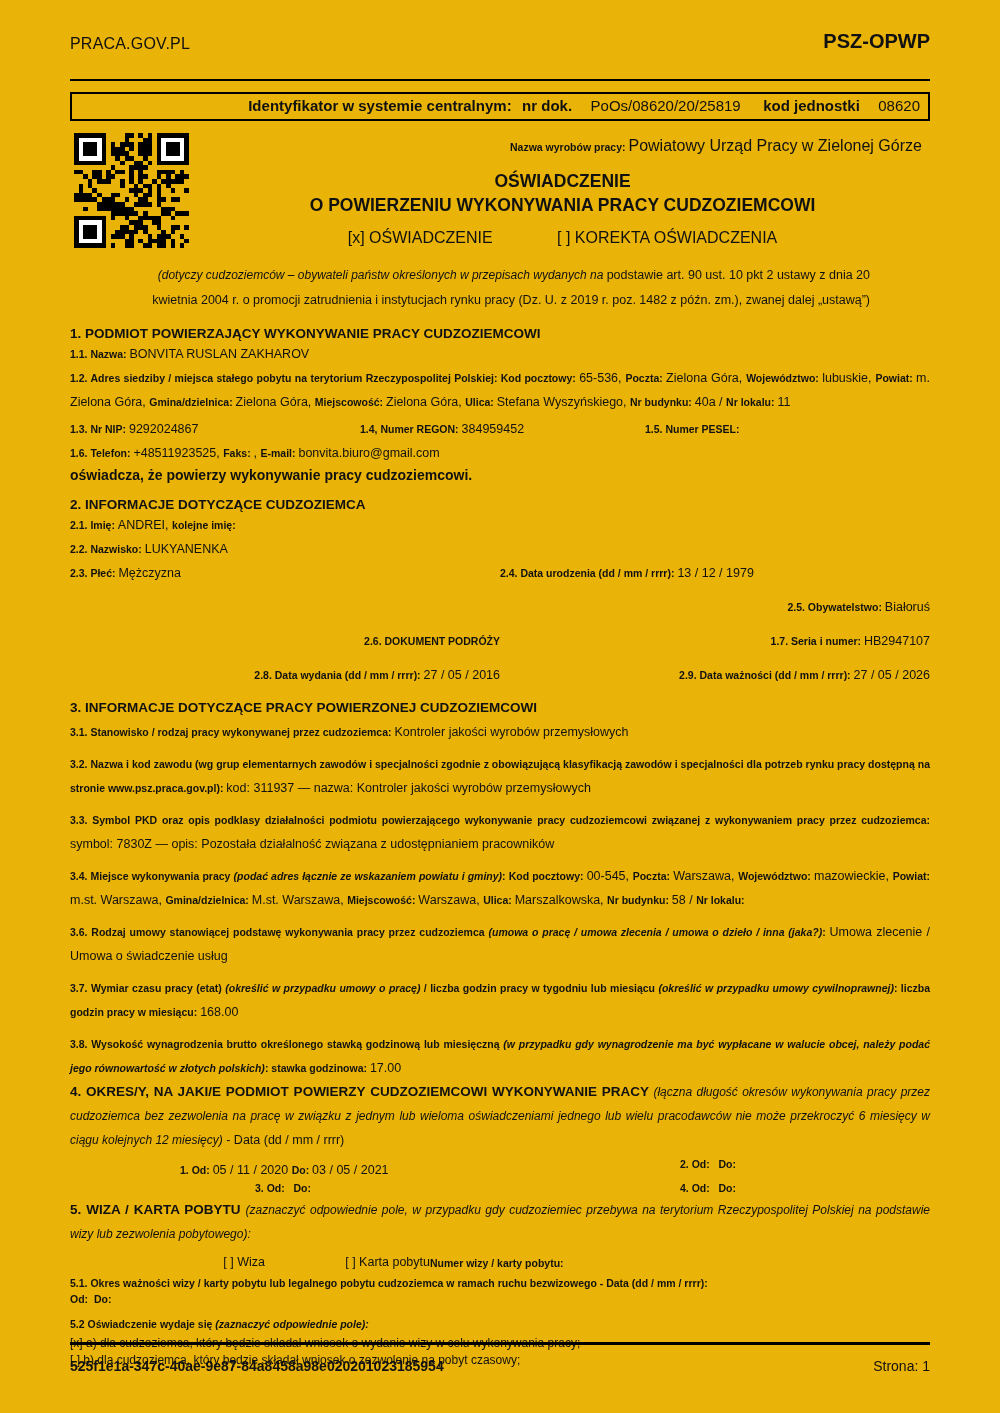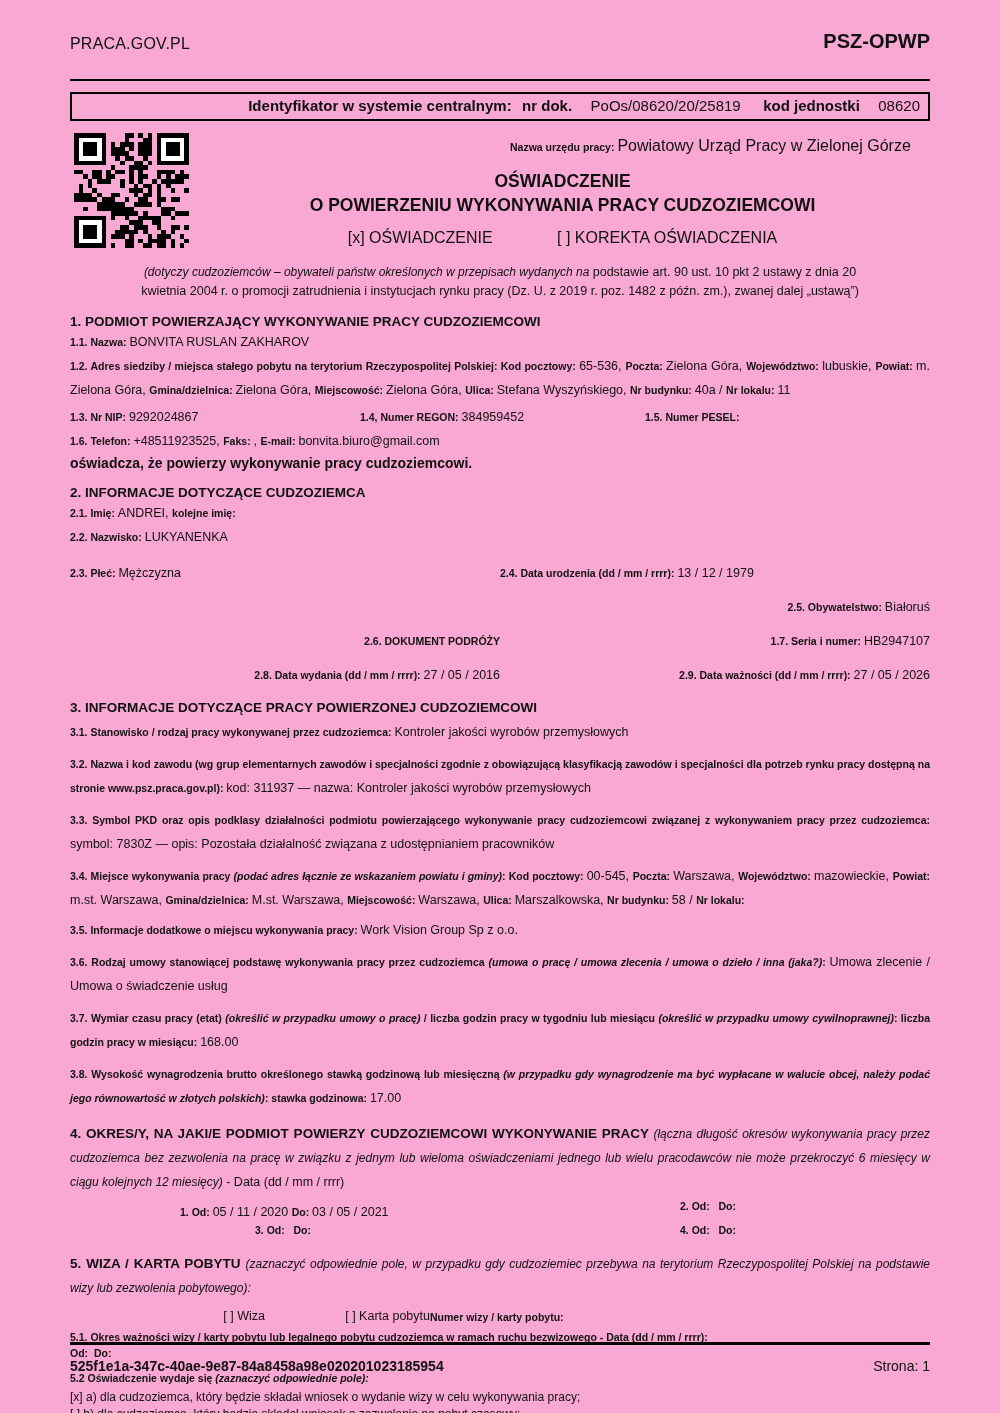--- a/index.html
+++ b/index.html
@@ -1,20 +1,20 @@
 <!DOCTYPE html>
 <html lang="pl"><head>
 <meta charset="utf-8">
 <style>
   html,body{margin:0;padding:0;background:#888;}
   .page{
     position:relative;
     width:1000px;height:1413px;
     margin:0 auto;
-    background:#f9a8d4;
+    background:#eab308;
     box-sizing:border-box;
     padding:0 70px;
     overflow:hidden;
     font-family:"Liberation Sans", sans-serif;
     color:#111;
   }
   
   .sg-h{font-size:13.5px;font-weight:bold;}
   .sg-b{font-size:10.5px;font-weight:bold;}
   .sg-bi{font-size:10.5px;font-weight:bold;font-style:italic;}
@@ -31,41 +31,41 @@
   .idbox .sp1{margin-left:6px;} .idbox .sp2{margin-left:18px;}
 
   .headzone{position:relative;margin-top:10px;}
   .qr{position:absolute;left:4px;top:2px;width:115px;height:115px;}
   .officeline{padding-left:440px;padding-top:8px;line-height:14px;}
   .officeline .sg-r{font-size:16px;}
   .title1{padding-left:125px;text-align:center;font-size:17.5px;font-weight:bold;margin-top:17px;}
   .title2{padding-left:125px;text-align:center;font-size:17.5px;font-weight:bold;margin-top:3px;}
   .optrow{padding-left:125px;text-align:center;margin-top:13px;font-size:16px;}
   .optrow span{margin:0 30px;}
-  .introp{text-align:center;margin-top:15px;line-height:17px;padding:0 60px;}
+  .introp{text-align:right;margin-top:15px;line-height:24px;padding:0 60px;}
 
   .sec-h{font-size:13.5px;font-weight:bold;}
   .line{line-height:1.5;}
   .just{text-align:justify;}
   .row{display:flex;}
   .c50{width:50%;}
   .c3a{width:290px;} .c3b{width:285px;} .c3c{flex:1;}
   .decl{font-size:14px;font-weight:bold;margin-top:3px;}
   .opt{font-size:12px;line-height:1.45;}
   .periods .pr1{flex:1;padding-left:110px;} .periods .pr2{width:250px;}
   .periods2 .pr1{flex:1;padding-left:185px;} .periods2 .pr2{width:250px;}
 
   .footer{position:absolute;left:70px;right:70px;top:1342px;}
   .footer .frule{border-top:3px solid #000;}
   .footer .frow{display:flex;justify-content:space-between;margin-top:13px;}
   .fhash{font-size:14px;font-weight:bold;}
   .fpage{font-size:14px;}
 
   .mt3{margin-top:3px;} .mt4{margin-top:4px;} .mt6{margin-top:6px;} .mt8{margin-top:8px;}
-  .mt10{margin-top:10px;text-align:right;} .mt12{margin-top:12px;} .mt14{margin-top:14px;}
+  .mt10{margin-top:10px;text-align:right;} .mt12{} .mt14{margin-top:14px;}
 </style>
 </head>
 <body>
 
 <div class="page">
 
   <div class="topbar">
     <span class="brand">PRACA.GOV.PL</span>
     <span class="formcode">PSZ-OPWP</span>
   </div>
@@ -302,21 +302,21 @@
           <rect x="1" y="1" width="5" height="5" fill="#fff"></rect>
           <rect x="2" y="2" width="3" height="3" fill="#000"></rect>
           <rect x="18" y="0" width="7" height="7" fill="#000"></rect>
           <rect x="19" y="1" width="5" height="5" fill="#fff"></rect>
           <rect x="20" y="2" width="3" height="3" fill="#000"></rect>
           <rect x="0" y="18" width="7" height="7" fill="#000"></rect>
           <rect x="1" y="19" width="5" height="5" fill="#fff"></rect>
           <rect x="2" y="20" width="3" height="3" fill="#000"></rect>
         </svg></div>
     <div class="officeline">
-      <span class="sg-b">Nazwa urzędu pracy: </span><span class="sg-r">Powiatowy Urząd Pracy w Zielonej Górze</span>
+      <span class="sg-b">Nazwa wyrobów pracy: </span><span class="sg-r">Powiatowy Urząd Pracy w Zielonej Górze</span>
     </div>
     <div class="title1">OŚWIADCZENIE</div>
     <div class="title2">O POWIERZENIU WYKONYWANIA PRACY CUDZOZIEMCOWI</div>
     <div class="optrow">
       <span>[x] OŚWIADCZENIE</span>
       <span>[ ]  KOREKTA OŚWIADCZENIA</span>
     </div>
     <div class="introp"><span class="sg-i">(dotyczy cudzoziemców – obywateli państw określonych w przepisach wydanych na </span><span class="sg-r">podstawie art. 90 ust. 10 pkt 2 ustawy z dnia 20 kwietnia 2004 r. o promocji zatrudnienia i instytucjach rynku pracy (Dz. U. z 2019 r. poz. 1482 z późn. zm.), zwanej dalej „ustawą”)</span></div>
   </div>
 
@@ -346,21 +346,20 @@
   <div class="row mt10">
     <div class="c50 line"><span class="sg-b">2.8. Data wydania (dd / mm / rrrr): </span><span class="sg-r">27 / 05 / 2016</span></div>
     <div class="c50 line"><span class="sg-b">2.9. Data ważności (dd / mm / rrrr): </span><span class="sg-r">27 / 05 / 2026</span></div>
   </div>
 
   <div class="sec-h mt14">3. INFORMACJE DOTYCZĄCE PRACY POWIERZONEJ CUDZOZIEMCOWI</div>
   <div class="line mt4"><span class="sg-b">3.1. Stanowisko / rodzaj pracy wykonywanej przez cudzoziemca: </span><span class="sg-r">Kontroler jakości wyrobów przemysłowych</span></div>
   <div class="line just mt8"><span class="sg-b">3.2. Nazwa i kod zawodu (wg grup elementarnych zawodów i specjalności zgodnie z obowiązującą klasyfikacją zawodów i specjalności dla potrzeb rynku pracy dostępną na stronie www.psz.praca.gov.pl): </span><span class="sg-r">kod: 311937 — nazwa: Kontroler jakości wyrobów przemysłowych</span></div>
   <div class="line just mt8"><span class="sg-b">3.3. Symbol PKD oraz opis podklasy działalności podmiotu powierzającego wykonywanie pracy cudzoziemcowi związanej z wykonywaniem pracy przez cudzoziemca: </span><span class="sg-r">symbol: 7830Z — opis: Pozostała działalność związana z udostępnianiem pracowników</span></div>
   <div class="line just mt8"><span class="sg-b">3.4. Miejsce wykonywania pracy </span><span class="sg-bi">(podać adres łącznie ze wskazaniem powiatu i gminy)</span><span class="sg-b">: Kod pocztowy: </span><span class="sg-r">00-545, </span><span class="sg-b">Poczta: </span><span class="sg-r">Warszawa, </span><span class="sg-b">Województwo: </span><span class="sg-r">mazowieckie, </span><span class="sg-b">Powiat: </span><span class="sg-r">m.st. Warszawa, </span><span class="sg-b">Gmina/dzielnica: </span><span class="sg-r">M.st. Warszawa, </span><span class="sg-b">Miejscowość: </span><span class="sg-r">Warszawa, </span><span class="sg-b">Ulica: </span><span class="sg-r">Marszalkowska, </span><span class="sg-b">Nr budynku: </span><span class="sg-r">58 / </span><span class="sg-b">Nr lokalu:</span></div>
-  <div class="line mt6"><span class="sg-b">3.5. Informacje dodatkowe o miejscu wykonywania pracy: </span><span class="sg-r">Work Vision Group Sp z o.o.</span></div>
   <div class="line just mt8"><span class="sg-b">3.6. Rodzaj umowy stanowiącej podstawę wykonywania pracy przez cudzoziemca </span><span class="sg-bi">(umowa o pracę / umowa zlecenia / umowa o dzieło / inna (jaka?)</span><span class="sg-b">: </span><span class="sg-r">Umowa zlecenie / Umowa o świadczenie usług</span></div>
   <div class="line just mt8"><span class="sg-b">3.7. Wymiar czasu pracy (etat) </span><span class="sg-bi">(określić w przypadku umowy o pracę)</span><span class="sg-b"> / liczba godzin pracy w tygodniu lub miesiącu </span><span class="sg-bi">(określić w przypadku umowy cywilnoprawnej)</span><span class="sg-b">: liczba godzin pracy w miesiącu: </span><span class="sg-r">168.00</span></div>
   <div class="line just mt8"><span class="sg-b">3.8. Wysokość wynagrodzenia brutto określonego stawką godzinową lub miesięczną </span><span class="sg-bi">(w przypadku gdy wynagrodzenie ma być wypłacane w walucie obcej, należy podać jego równowartość w złotych polskich)</span><span class="sg-b">: stawka godzinowa: </span><span class="sg-r">17.00</span></div>
 
   <div class="line just mt12"><span class="sg-h">4. OKRES/Y, NA JAKI/E PODMIOT POWIERZY CUDZOZIEMCOWI WYKONYWANIE PRACY </span><span class="sg-i">(łączna długość okresów wykonywania pracy przez cudzoziemca bez zezwolenia na pracę w związku z jednym lub wieloma oświadczeniami jednego lub wielu pracodawców nie może przekroczyć 6 miesięcy w ciągu kolejnych 12 miesięcy)</span><span class="sg-r"> - Data (dd / mm / rrrr)</span></div>
   <div class="row periods mt6">
     <div class="pr1 line"><span class="sg-b">1. Od: </span><span class="sg-r">05 / 11 / 2020 </span><span class="sg-b">Do: </span><span class="sg-r">03 / 05 / 2021</span></div>
     <div class="pr2 line sg-b">2. Od:&nbsp;&nbsp;&nbsp;Do:</div>
   </div>
   <div class="row periods2">

